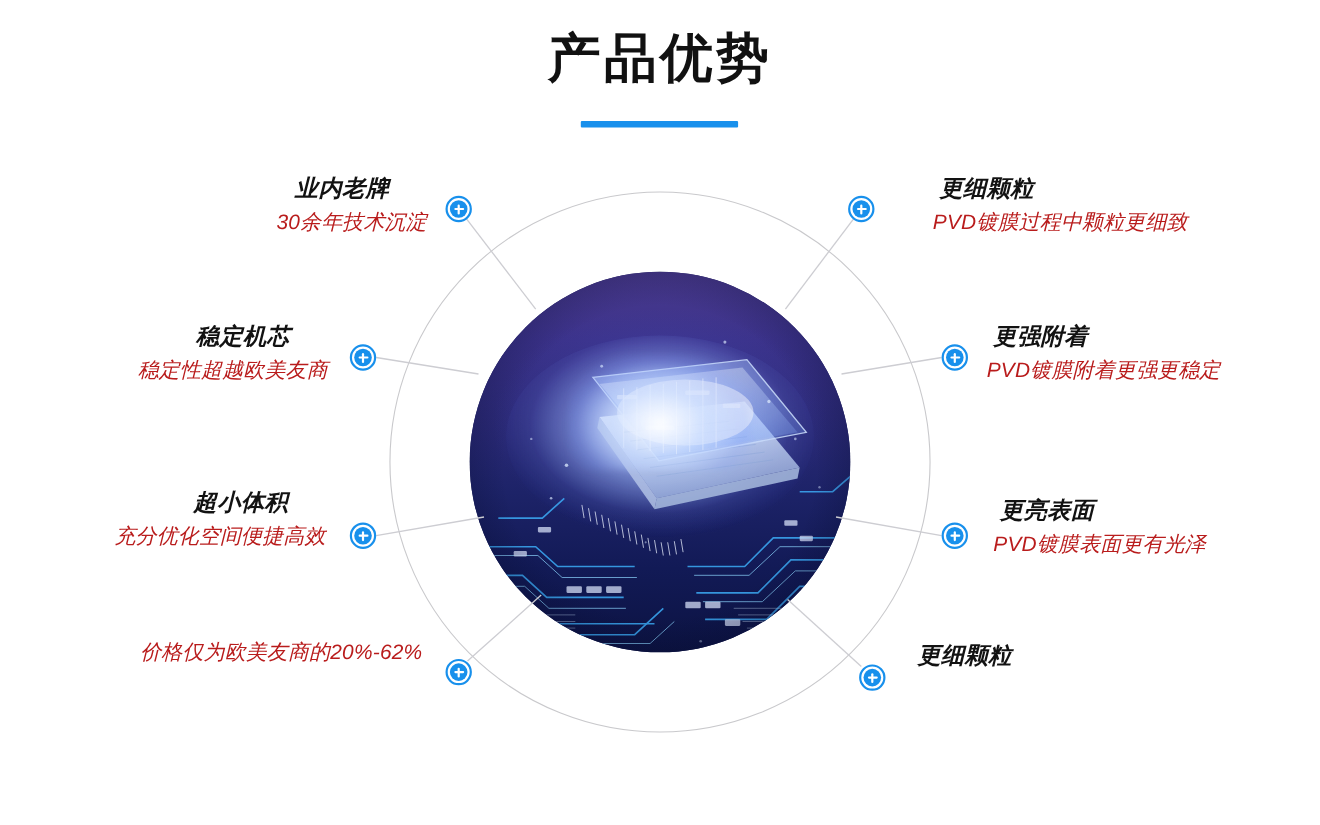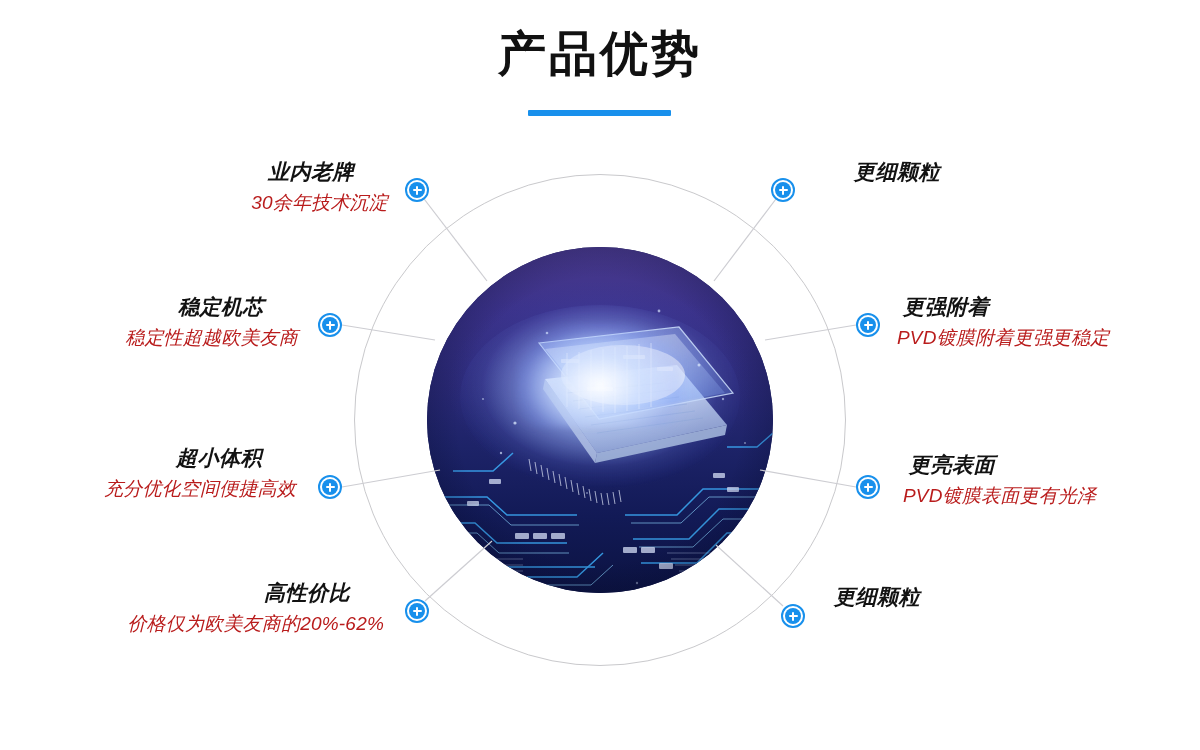--- a/index.html
+++ b/index.html
@@ -403,26 +403,26 @@
     <div class="lbl-title">稳定机芯</div>
     <div class="lbl-desc">稳定性超越欧美友商</div>
   </div>
 
   <div class="label left" style="left:-44px; top:443px;">
     <div class="lbl-title">超小体积</div>
     <div class="lbl-desc">充分优化空间便捷高效</div>
   </div>
 
   <div class="label left" style="left:44px; top:578px;">
-    <div class="lbl-title">高性价比</div>
     <div class="lbl-desc">价格仅为欧美友商的20%-62%</div>
   </div>
 
   <div class="label right" style="left:848px; top:157px;">
     <div class="lbl-title">更细颗粒</div>
+    <div class="lbl-desc">PVD镀膜过程中颗粒更细致</div>
   </div>
 
   <div class="label right" style="left:897px; top:292px;">
     <div class="lbl-title">更强附着</div>
     <div class="lbl-desc">PVD镀膜附着更强更稳定</div>
   </div>
 
   <div class="label right" style="left:903px; top:450px;">
     <div class="lbl-title">更亮表面</div>
     <div class="lbl-desc">PVD镀膜表面更有光泽</div>

